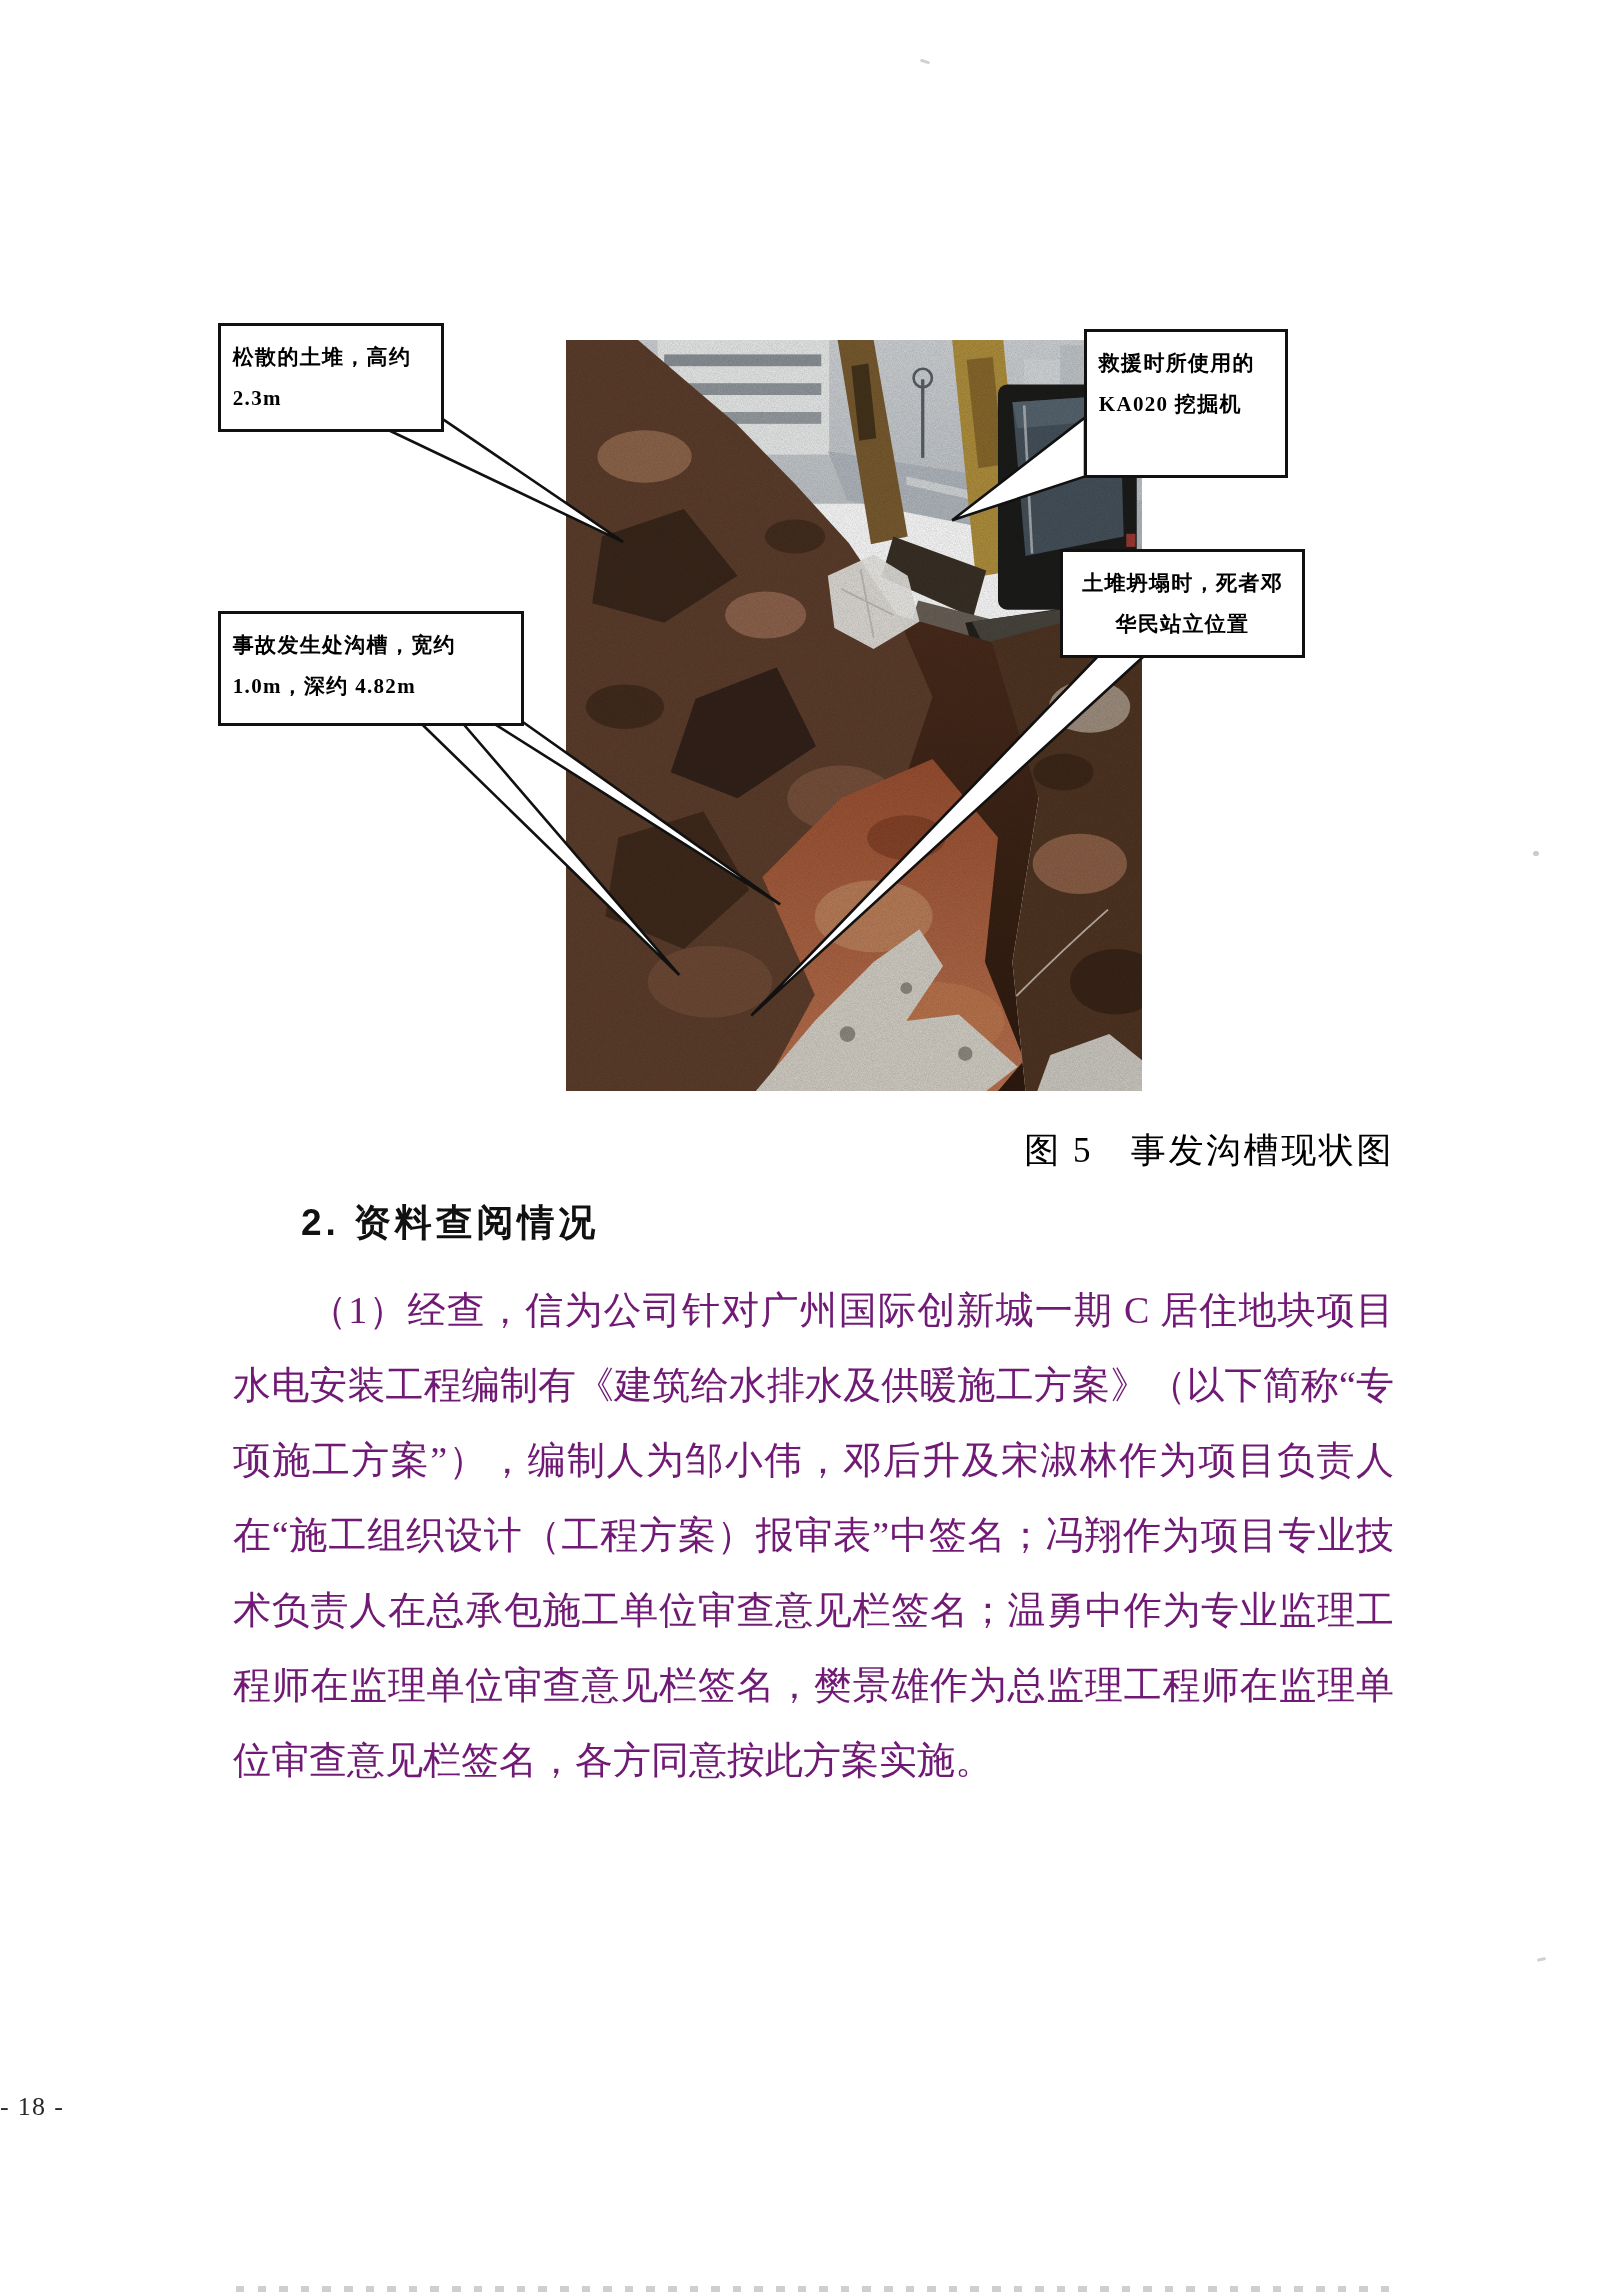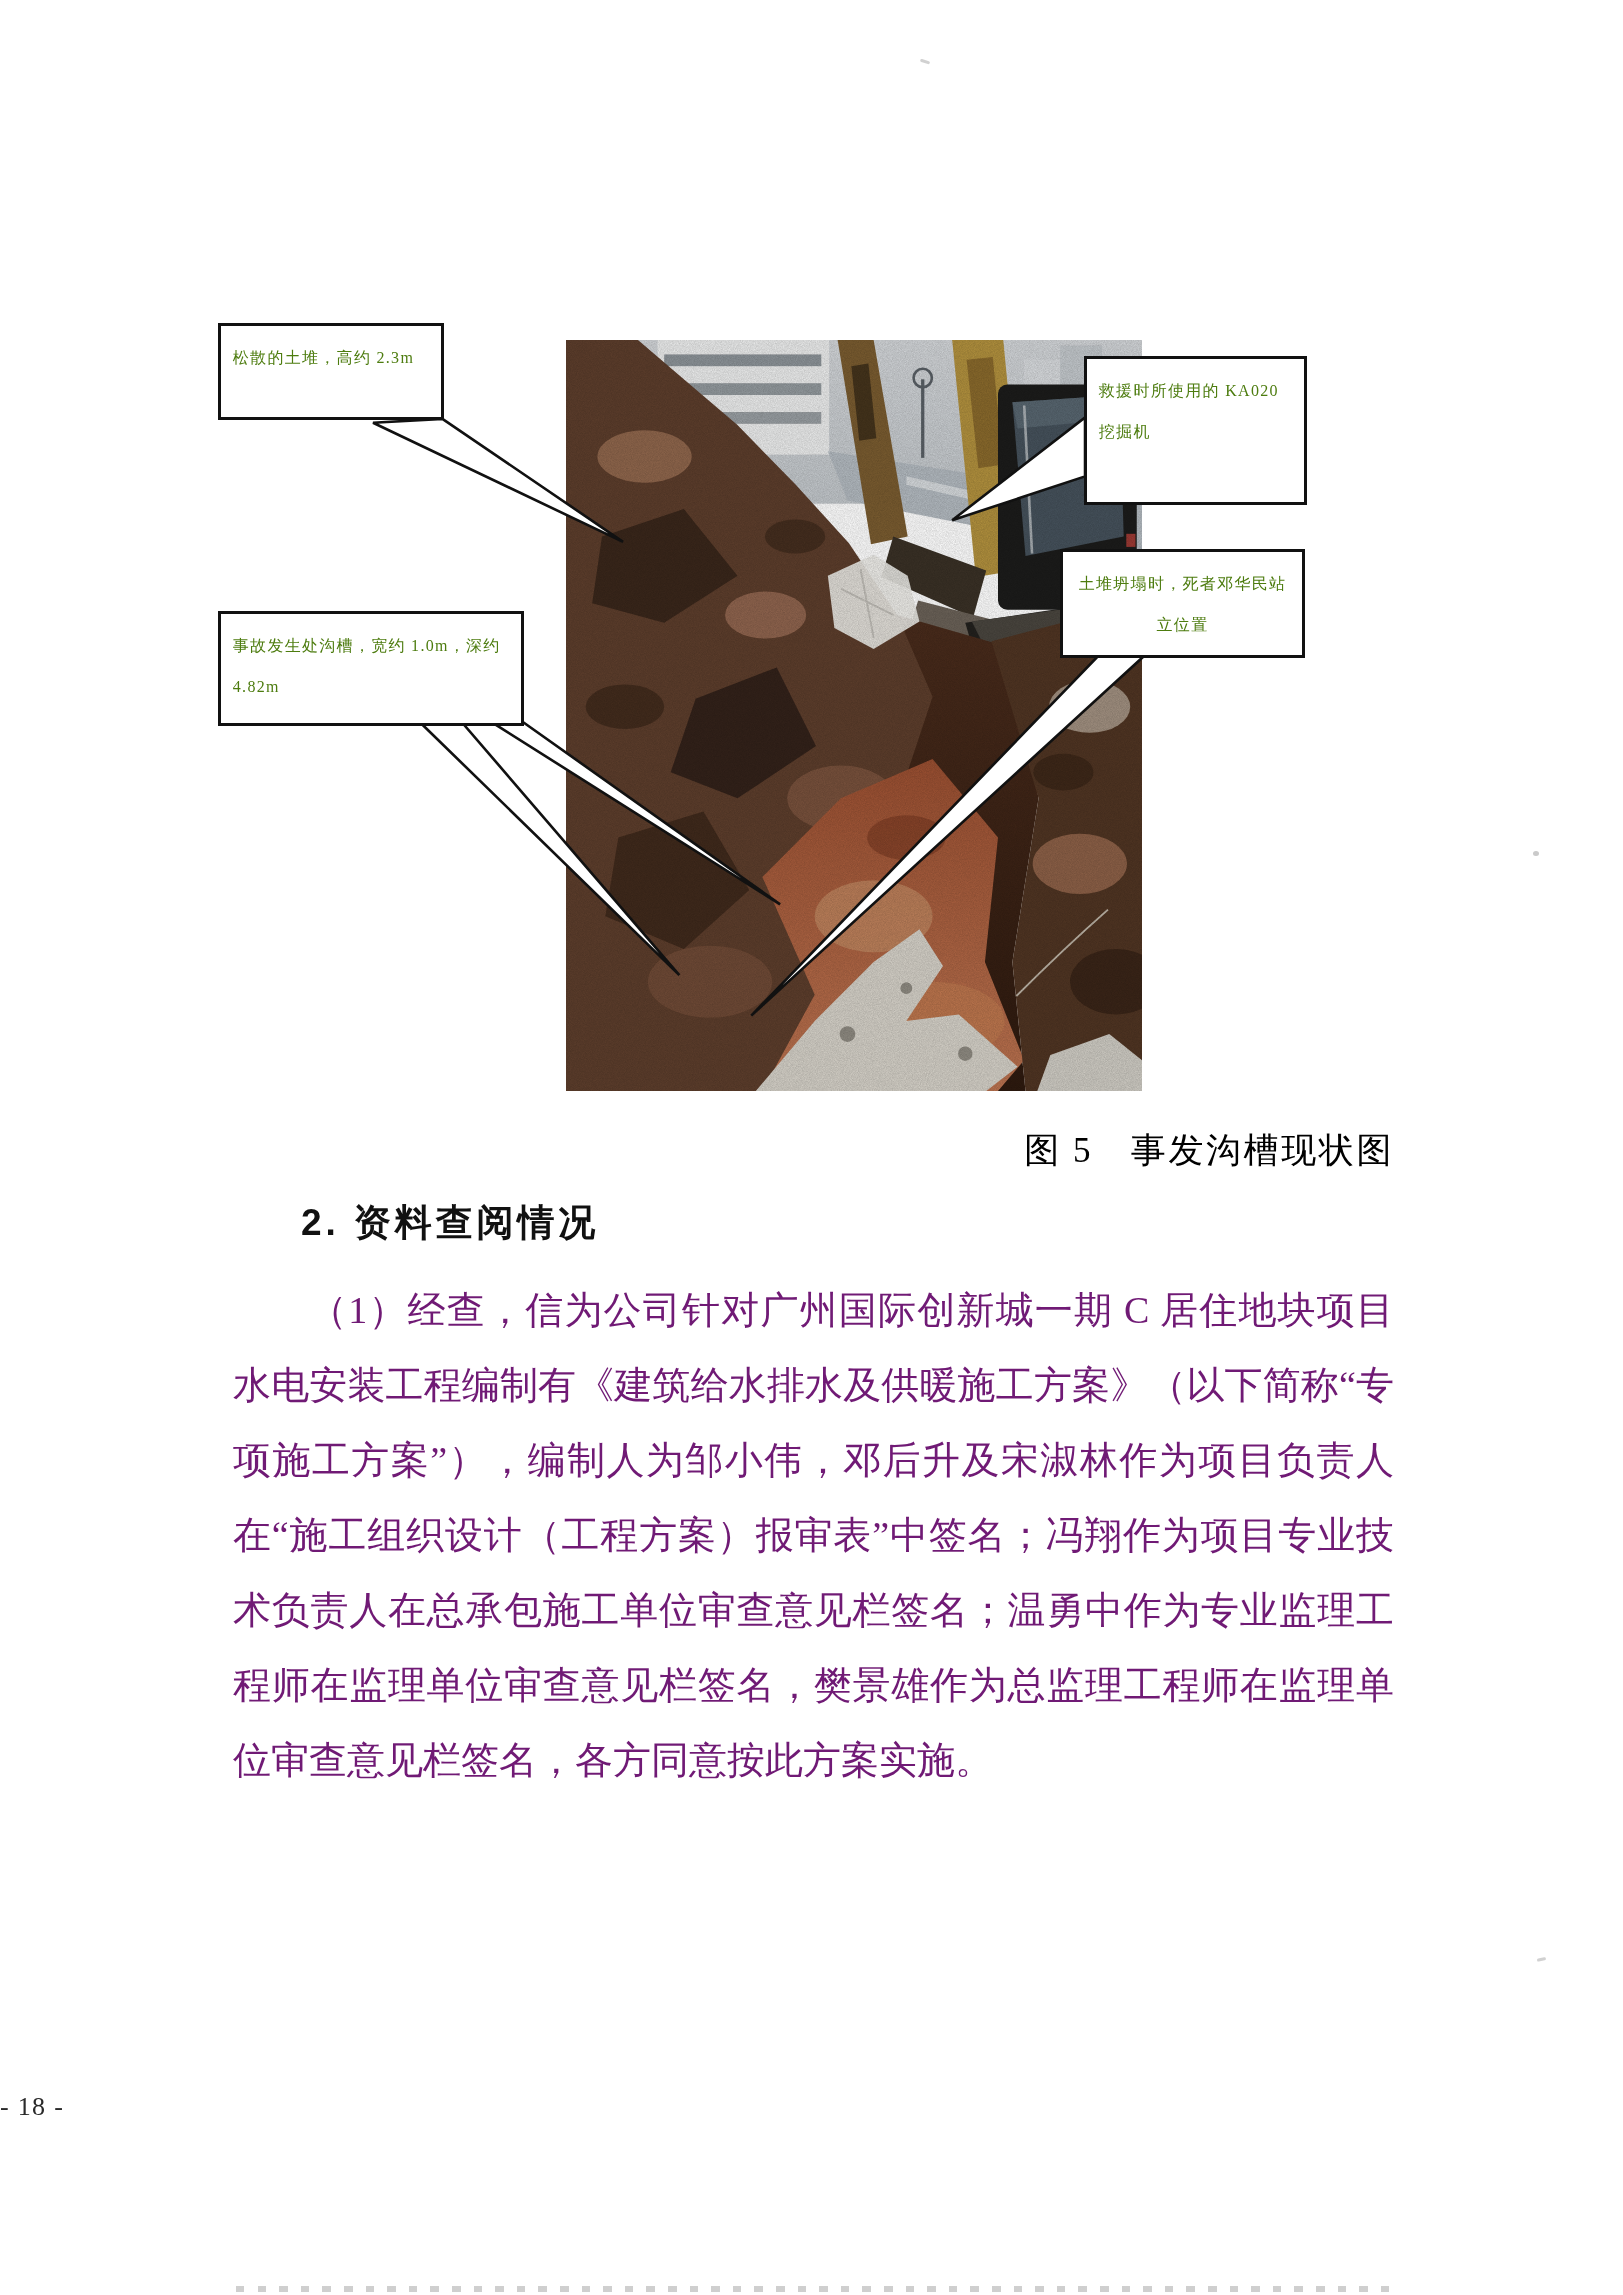--- a/index.html
+++ b/index.html
@@ -17,25 +17,26 @@
     z-index:1;display:block;
   }
   .tails{
     position:absolute;left:0;top:0;width:1623px;height:2295px;
     z-index:5;pointer-events:none;
   }
   .callout{
     position:absolute;z-index:10;box-sizing:border-box;
     background:#ffffff;border:3.3px solid #111111;
     padding:10.5px 11.8px;
-    font-size:16px;line-height:41px;letter-spacing:1.3px;
-    color:#4d7c0f;
+    font-size:21px;line-height:41px;letter-spacing:1.3px;
+    color:#000000;
+    font-weight:bold;
   }
   .co-loose   {left:218px; top:323px; width:226px; min-height:97px;}
-  .co-excav   {left:1084px;top:329px; width:223px; min-height:149px;margin-top:27px;}
+  .co-excav   {left:1084px;top:329px; width:204px; min-height:149px;}
   .co-victim  {left:1060px;top:549px; width:245px; min-height:101px;text-align:center;}
   .co-trench  {left:218px; top:611px; width:306px; min-height:115px;}
   .caption{
     position:absolute;left:233px;top:1127px;width:1161px;
     text-align:right;font-size:35px;letter-spacing:2.6px;color:#000000;
     z-index:2;
   }
   
   .heading{
     position:absolute;left:301px;top:1198px;

